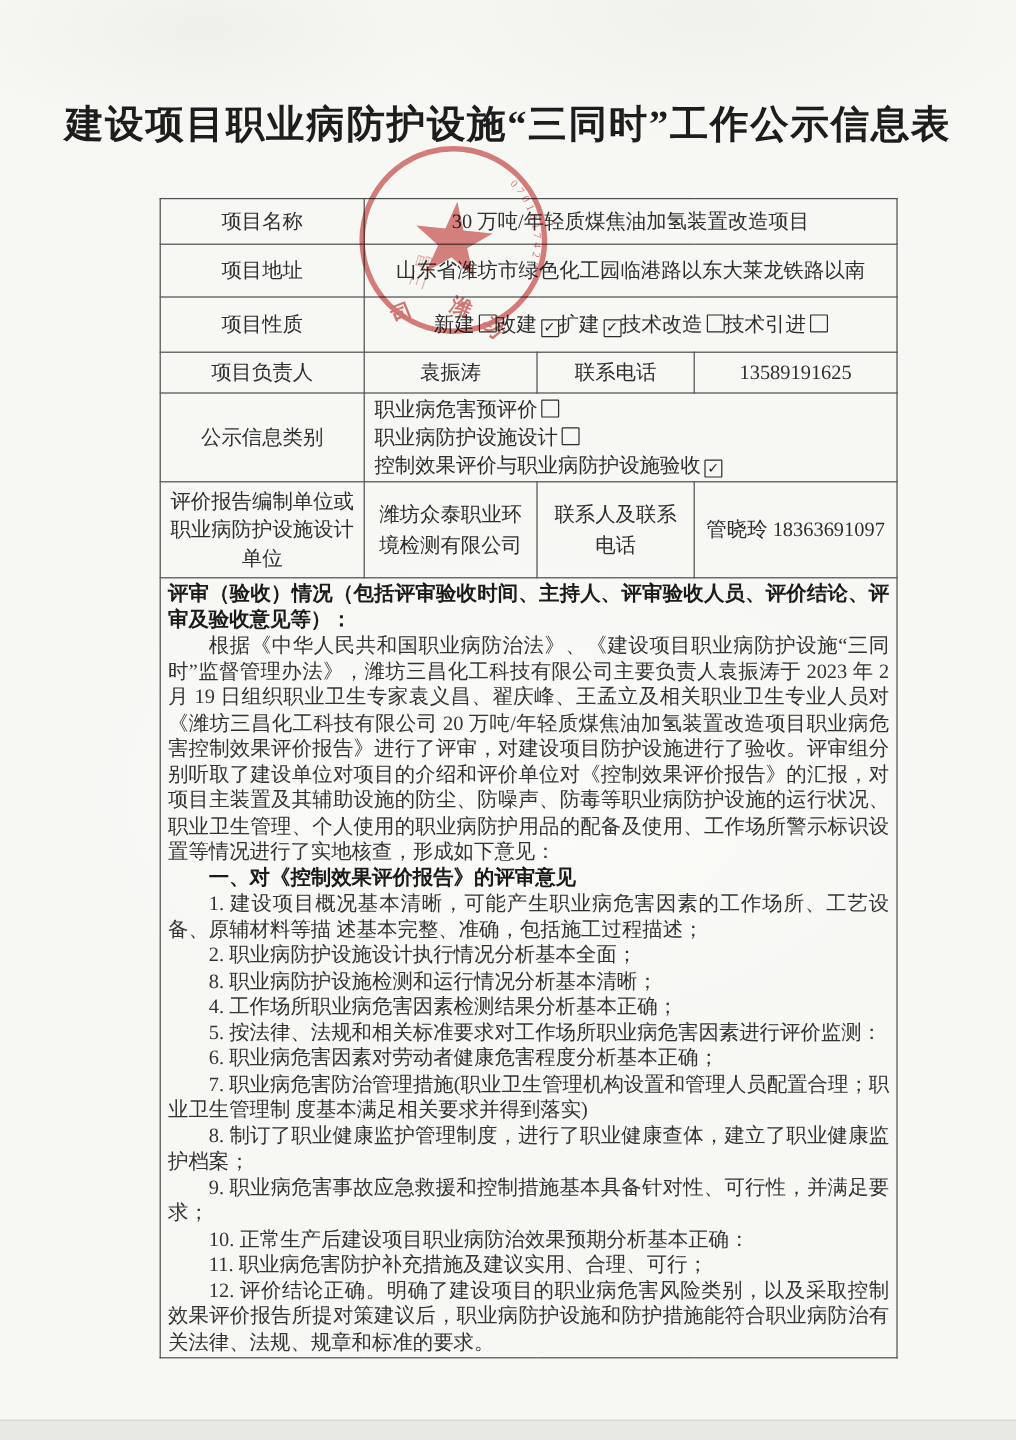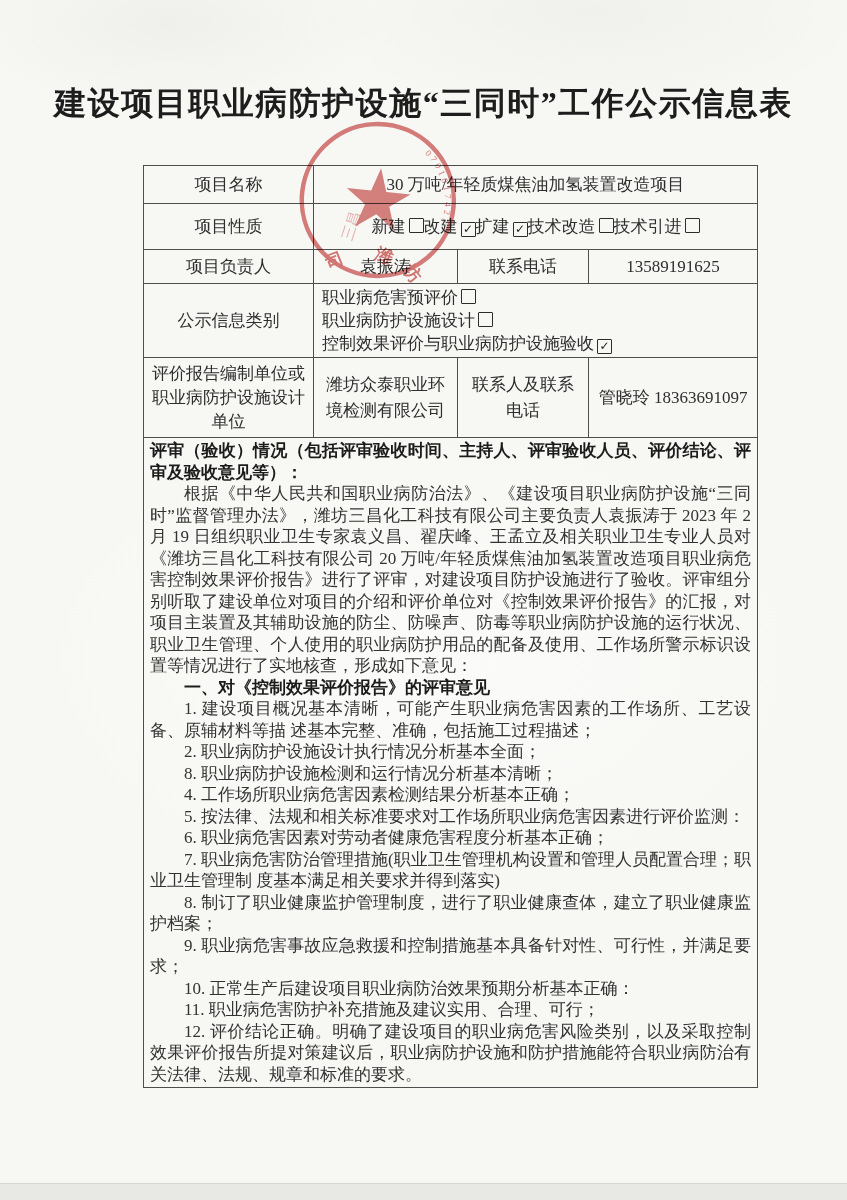--- a/index.html
+++ b/index.html
@@ -21,21 +21,21 @@
   .bottom-edge{
     position:absolute;left:0;right:0;bottom:0;height:16px;
     background:#e8e9e5;border-top:1px solid #d6d7d2;
   }
   .title{
     position:absolute;top:82px;left:0;right:0;
     text-align:center;font-size:32px;font-weight:bold;color:#1d1d1d;
     letter-spacing:1.5px;
   }
   table.form{
-    position:absolute;left:143px;top:165px;width:614px;
+    position:absolute;left:133px;top:165px;width:614px;
     border-collapse:collapse;table-layout:fixed;
   }
   table.form td{
     border:1.4px solid #4d4d4d;
     font-size:17px;color:#2e2e2e;
     padding:2px 6px;
   }
   td.lab{text-align:center;}
   td.val{text-align:center;}
   tr.r1{height:38px;} tr.r2{height:44px;} tr.r3{height:46px;}
@@ -79,20 +79,24 @@
         <col style="width:131px">
         <col style="width:169px">
       </colgroup>
 
     <tbody>
         <tr class="r1">
       <td class="lab">项目名称</td>
       <td class="val" colspan="3">30 万吨/年轻质煤焦油加氢装置改造项目</td>
     </tr>
 
+    <tr class="r2">
+      <td class="lab">项目地址</td>
+      <td class="val" colspan="3">山东省潍坊市绿色化工园临港路以东大莱龙铁路以南</td>
+    </tr>
 
     <tr class="r3">
       <td class="lab">项目性质</td>
       <td class="val" colspan="3">
         <span class="opt"><span>新建</span><span class="cb"></span></span><span class="opt"><span>改建</span><span class="cb">✓</span></span><span class="opt"><span>扩建</span><span class="cb">✓</span></span><span class="opt"><span>技术改造</span><span class="cb"></span></span><span class="opt"><span>技术引进</span><span class="cb"></span></span>
       </td>
     </tr>
 
     <tr class="r4">
       <td class="lab">项目负责人</td>

